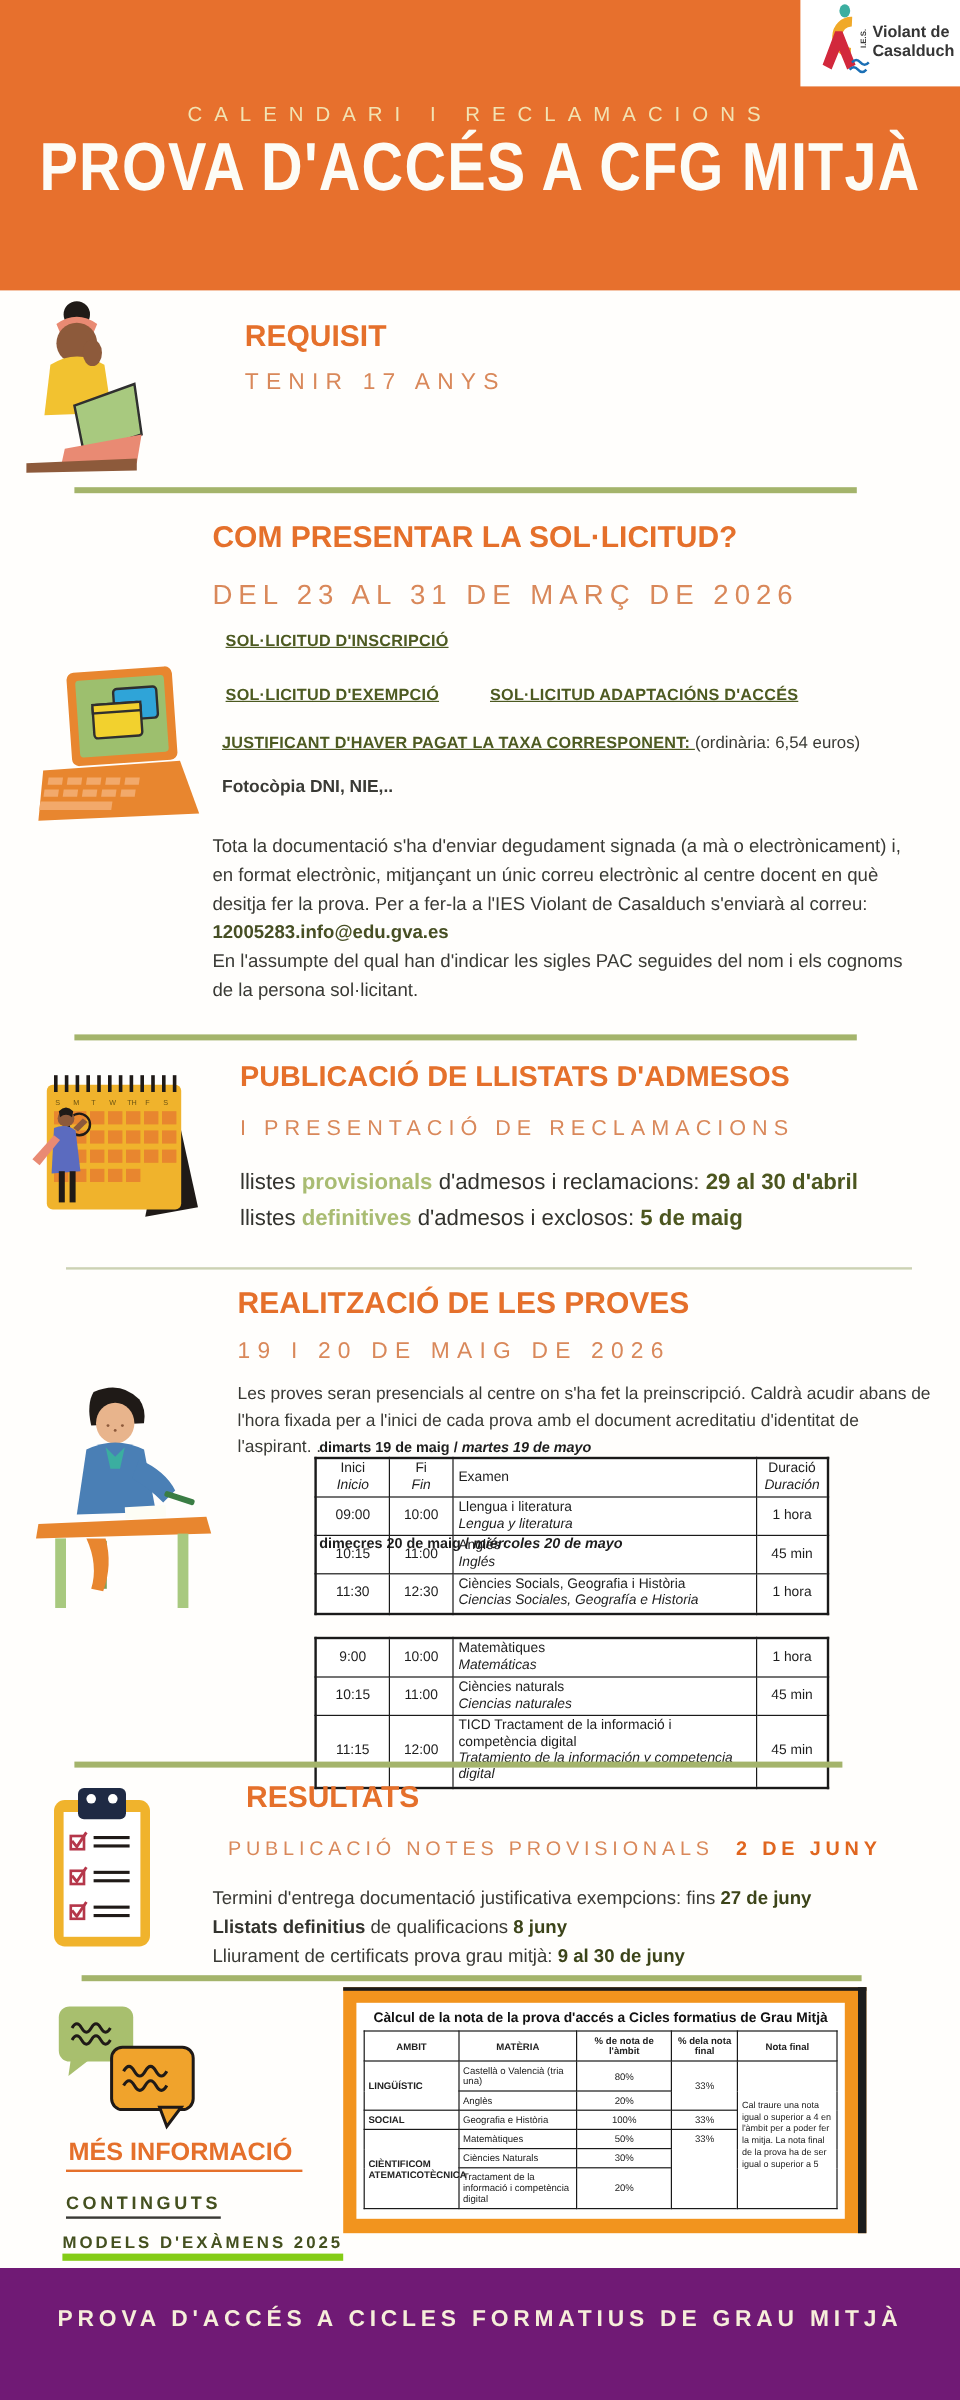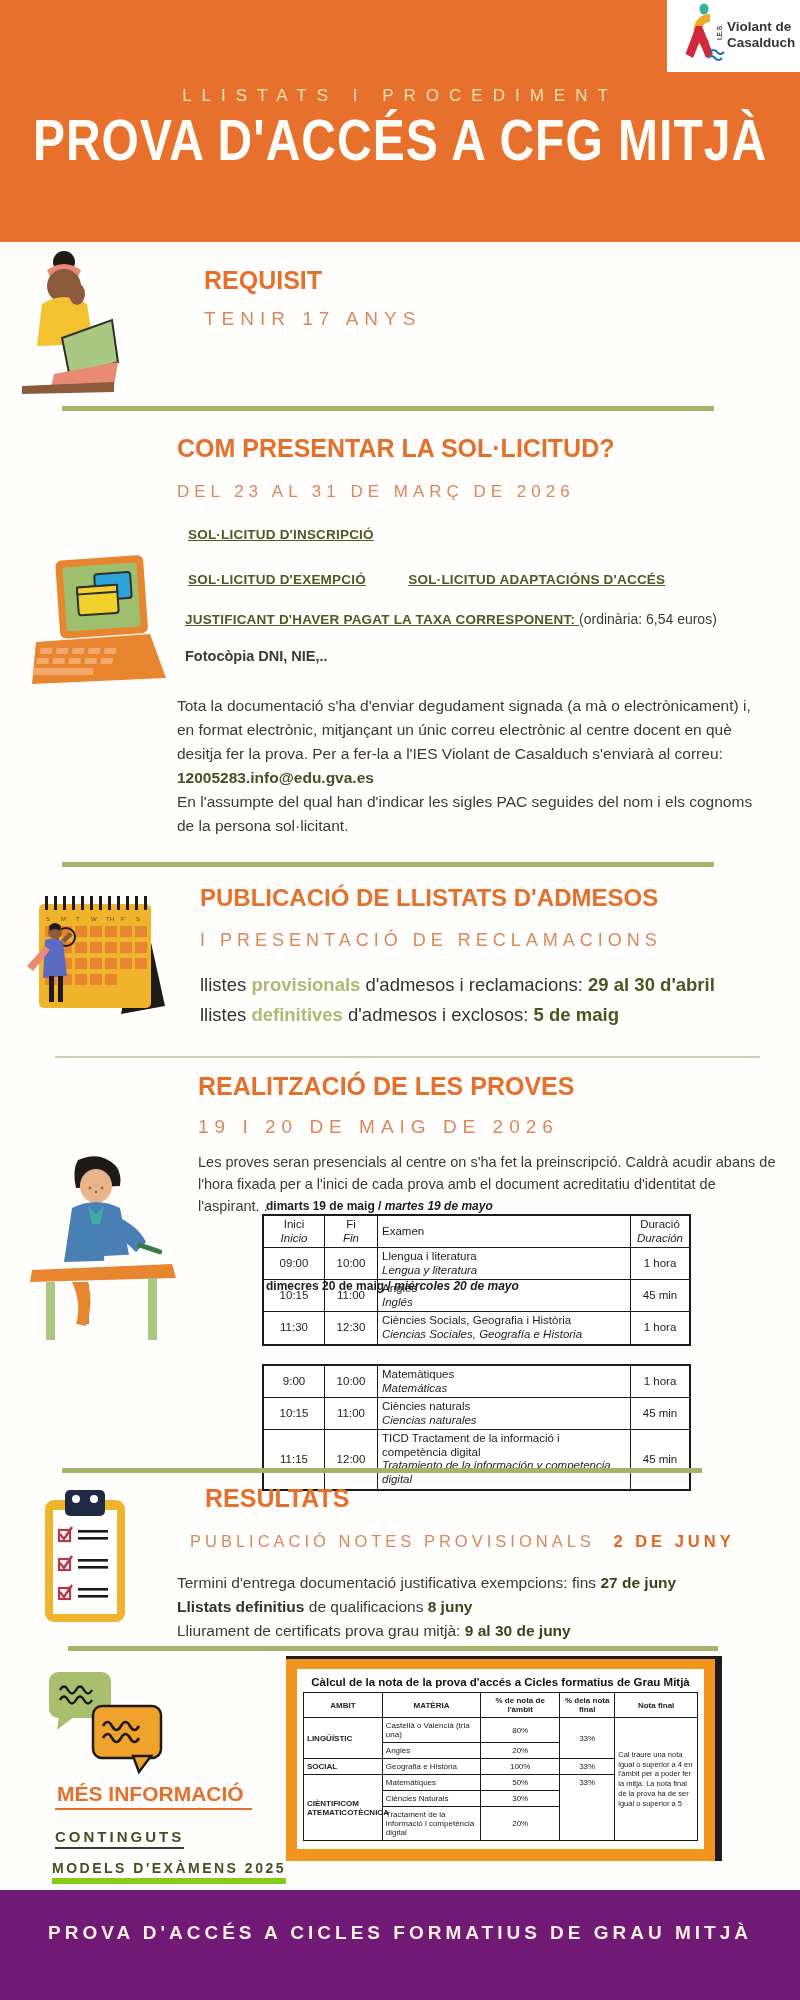--- a/index.html
+++ b/index.html
@@ -84,21 +84,21 @@
   .footer{position:absolute;left:0;top:1890px;width:800px;height:110px;background:#701a75;}
   .footer-text{position:absolute;left:0;top:32px;width:100%;text-align:center;color:#f6eeda;
                font-size:19px;font-weight:700;letter-spacing:4px;}
 </style>
 </head>
 <body>
 
 <div id="page">
 
   <div class="header">
-    <div class="kicker">LLISTATS I PROCEDIMENT</div>
+    <div class="kicker">CALENDARI I RECLAMACIONS</div>
     <div class="big-title">PROVA D'ACCÉS A CFG MITJÀ</div>
     <div class="logo-box">
       <svg width="133" height="72" viewBox="0 0 133 72">
         <ellipse cx="37" cy="9" rx="4.5" ry="5.5" fill="#3baea0"></ellipse>
         <path d="M 43 18 A 12 13 0 1 0 42 44" stroke="#f0a929" stroke-width="8" fill="none"></path>
         <path d="M 35 26 L 46 54 L 39 58 L 32.5 42 L 26 58 L 18.5 54 L 29 26 Z" fill="#d2283c"></path>
         <path d="M 43 52 q 3.5 -4 7 0 t 7 0" stroke="#1b6fb5" stroke-width="2" fill="none"></path>
         <path d="M 41 58 q 3.5 -4 7 0 t 7 0" stroke="#1b6fb5" stroke-width="2" fill="none"></path>
         <text x="55" y="40" font-size="6.5" font-weight="bold" fill="#3a3a3a" transform="rotate(-90 55 40)">I.E.S.</text>
         <text x="60" y="31" font-size="13.5" font-weight="bold" fill="#353535">Violant de</text>
@@ -115,21 +115,21 @@
     <ellipse cx="63" cy="48" rx="8" ry="11" fill="#8d5a3b"></ellipse>
     <polygon points="48,92 98,74 104,116 56,132" fill="#a8c97f" stroke="#2f2f2f" stroke-width="2"></polygon>
     <polygon points="40,128 104,116 100,140 36,146" fill="#e98a73"></polygon>
     <polygon points="8,140 100,136 100,146 8,148" fill="#8d5a3b"></polygon>
   </svg>
   <div class="h-orange" style="left:204px;top:266px;">REQUISIT</div>
   <div class="sub-salmon" style="left:204px;top:308px;font-size:19px;letter-spacing:6px;">TENIR 17 ANYS</div>
   <div class="divider" style="left:62px;top:406px;width:652px;"></div>
 
   <div class="h-orange" style="left:177px;top:434px;">COM PRESENTAR LA SOL·LICITUD?</div>
-  <div class="sub-salmon" style="left:177px;top:482px;font-size:17px;letter-spacing:5px;">DEL 23 AL 31 DE MARÇ DE 2026</div>
+  <div class="sub-salmon" style="left:177px;top:482px;font-size:23px;letter-spacing:5px;">DEL 23 AL 31 DE MARÇ DE 2026</div>
 
   <div class="sol-links" style="left:188px;top:525px;">
     <span class="link-olive">SOL·LICITUD D'INSCRIPCIÓ</span>
   </div>
   <div class="sol-links" style="left:188px;top:570px;">
     <span class="link-olive">SOL·LICITUD D'EXEMPCIÓ</span>
     <span class="link-olive" style="margin-left:38px;">SOL·LICITUD ADAPTACIÓNS D'ACCÉS</span>
   </div>
   <div class="sol-links" style="left:185px;top:610px;">
     <span class="link-olive">JUSTIFICANT D'HAVER PAGAT LA TAXA CORRESPONENT: </span><span class="taxa-note">(ordinària: 6,54 euros)</span>

